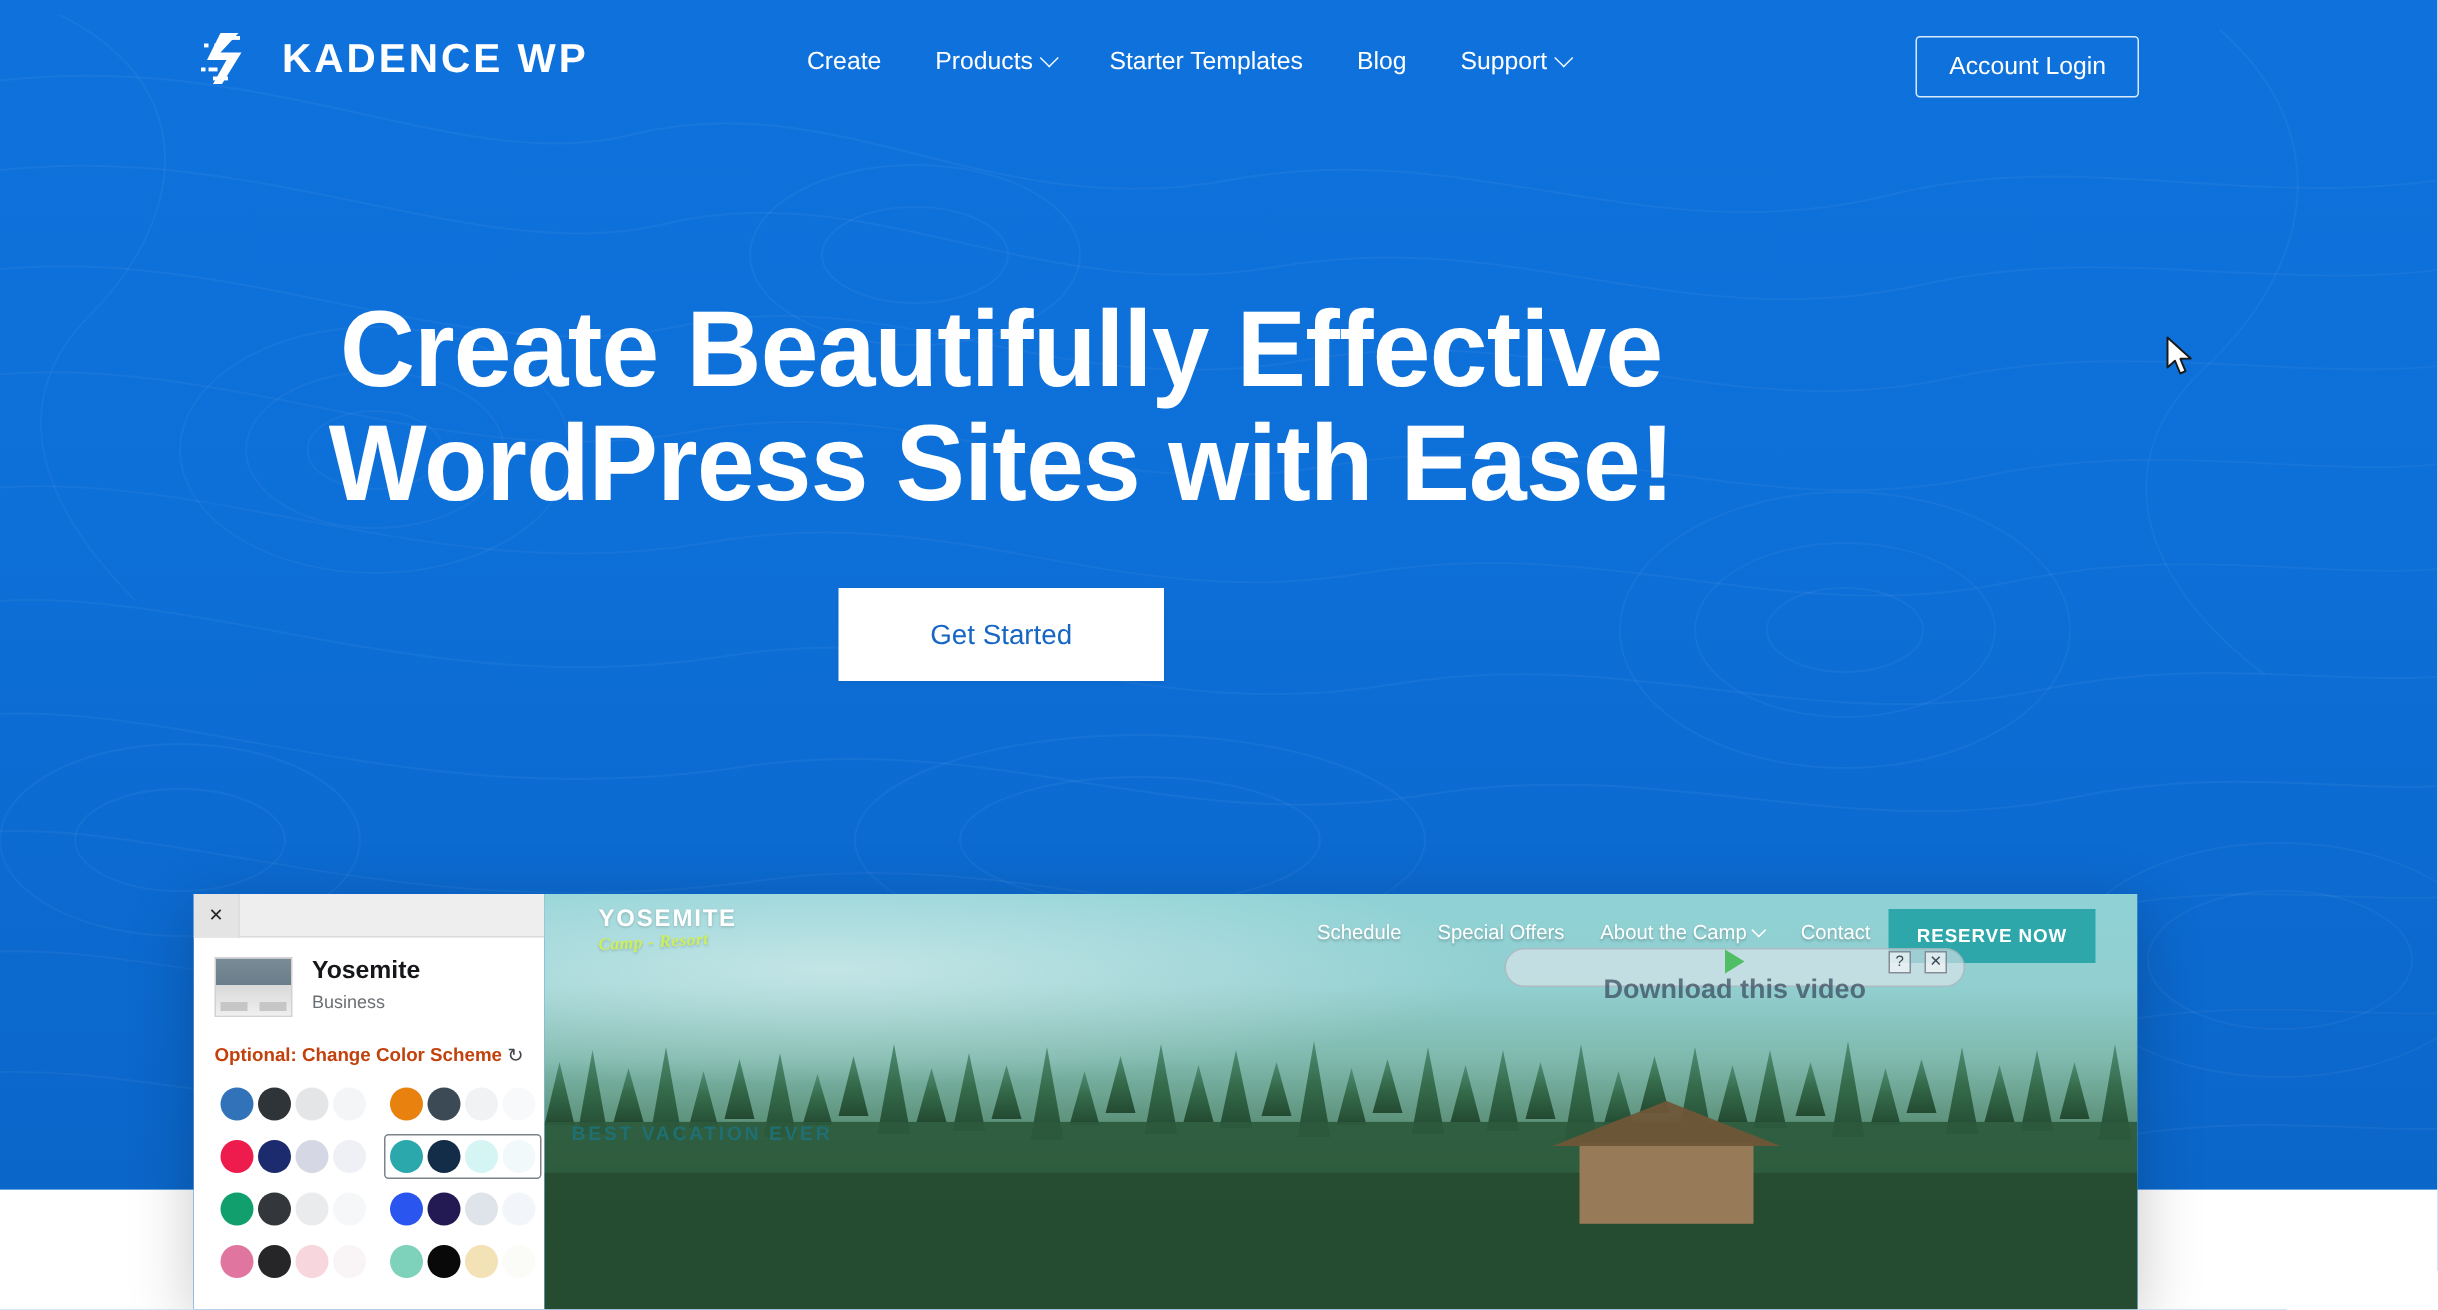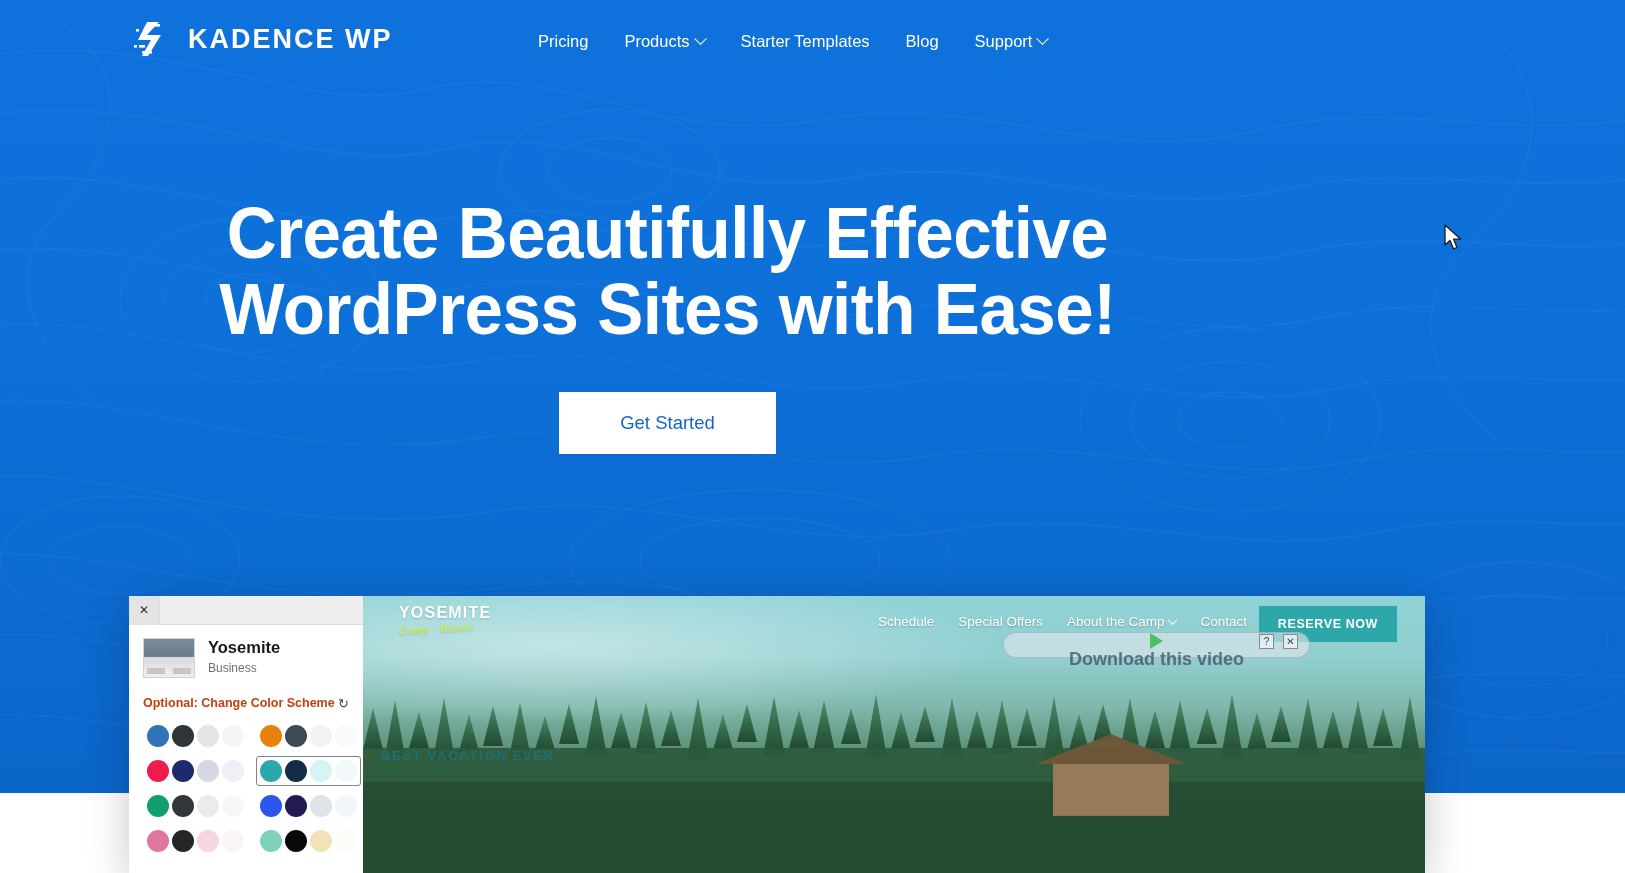--- a/index.html
+++ b/index.html
@@ -445,38 +445,39 @@
           <rect x="5" y="23" width="6" height="2.6"></rect>
           <rect x="0" y="23" width="3" height="2.6"></rect>
           <rect x="8" y="29" width="10" height="2.6"></rect>
         </g>
       </svg>
       <span class="logo-text">KADENCE WP</span>
     </div>
 
     <nav class="main-nav">
       <div class="nav-item">
-        <span>Pricing</span>
+        <span>Create</span>
       </div>
       <div class="nav-item">
         <span>Products</span>
         <i class="nav-caret"></i>
       </div>
       <div class="nav-item">
         <span>Starter Templates</span>
       </div>
       <div class="nav-item">
         <span>Blog</span>
       </div>
       <div class="nav-item">
         <span>Support</span>
         <i class="nav-caret"></i>
       </div>
     </nav>
 
+    <button class="account-login">Account Login</button>
   </header>
 
   <section class="hero-content">
     <h1 class="hero-title">
       <span>Create Beautifully Effective</span>
       <span class="l2">WordPress Sites with Ease!</span>
     </h1>
 
 
     <button class="cta-btn">Get Started</button>

